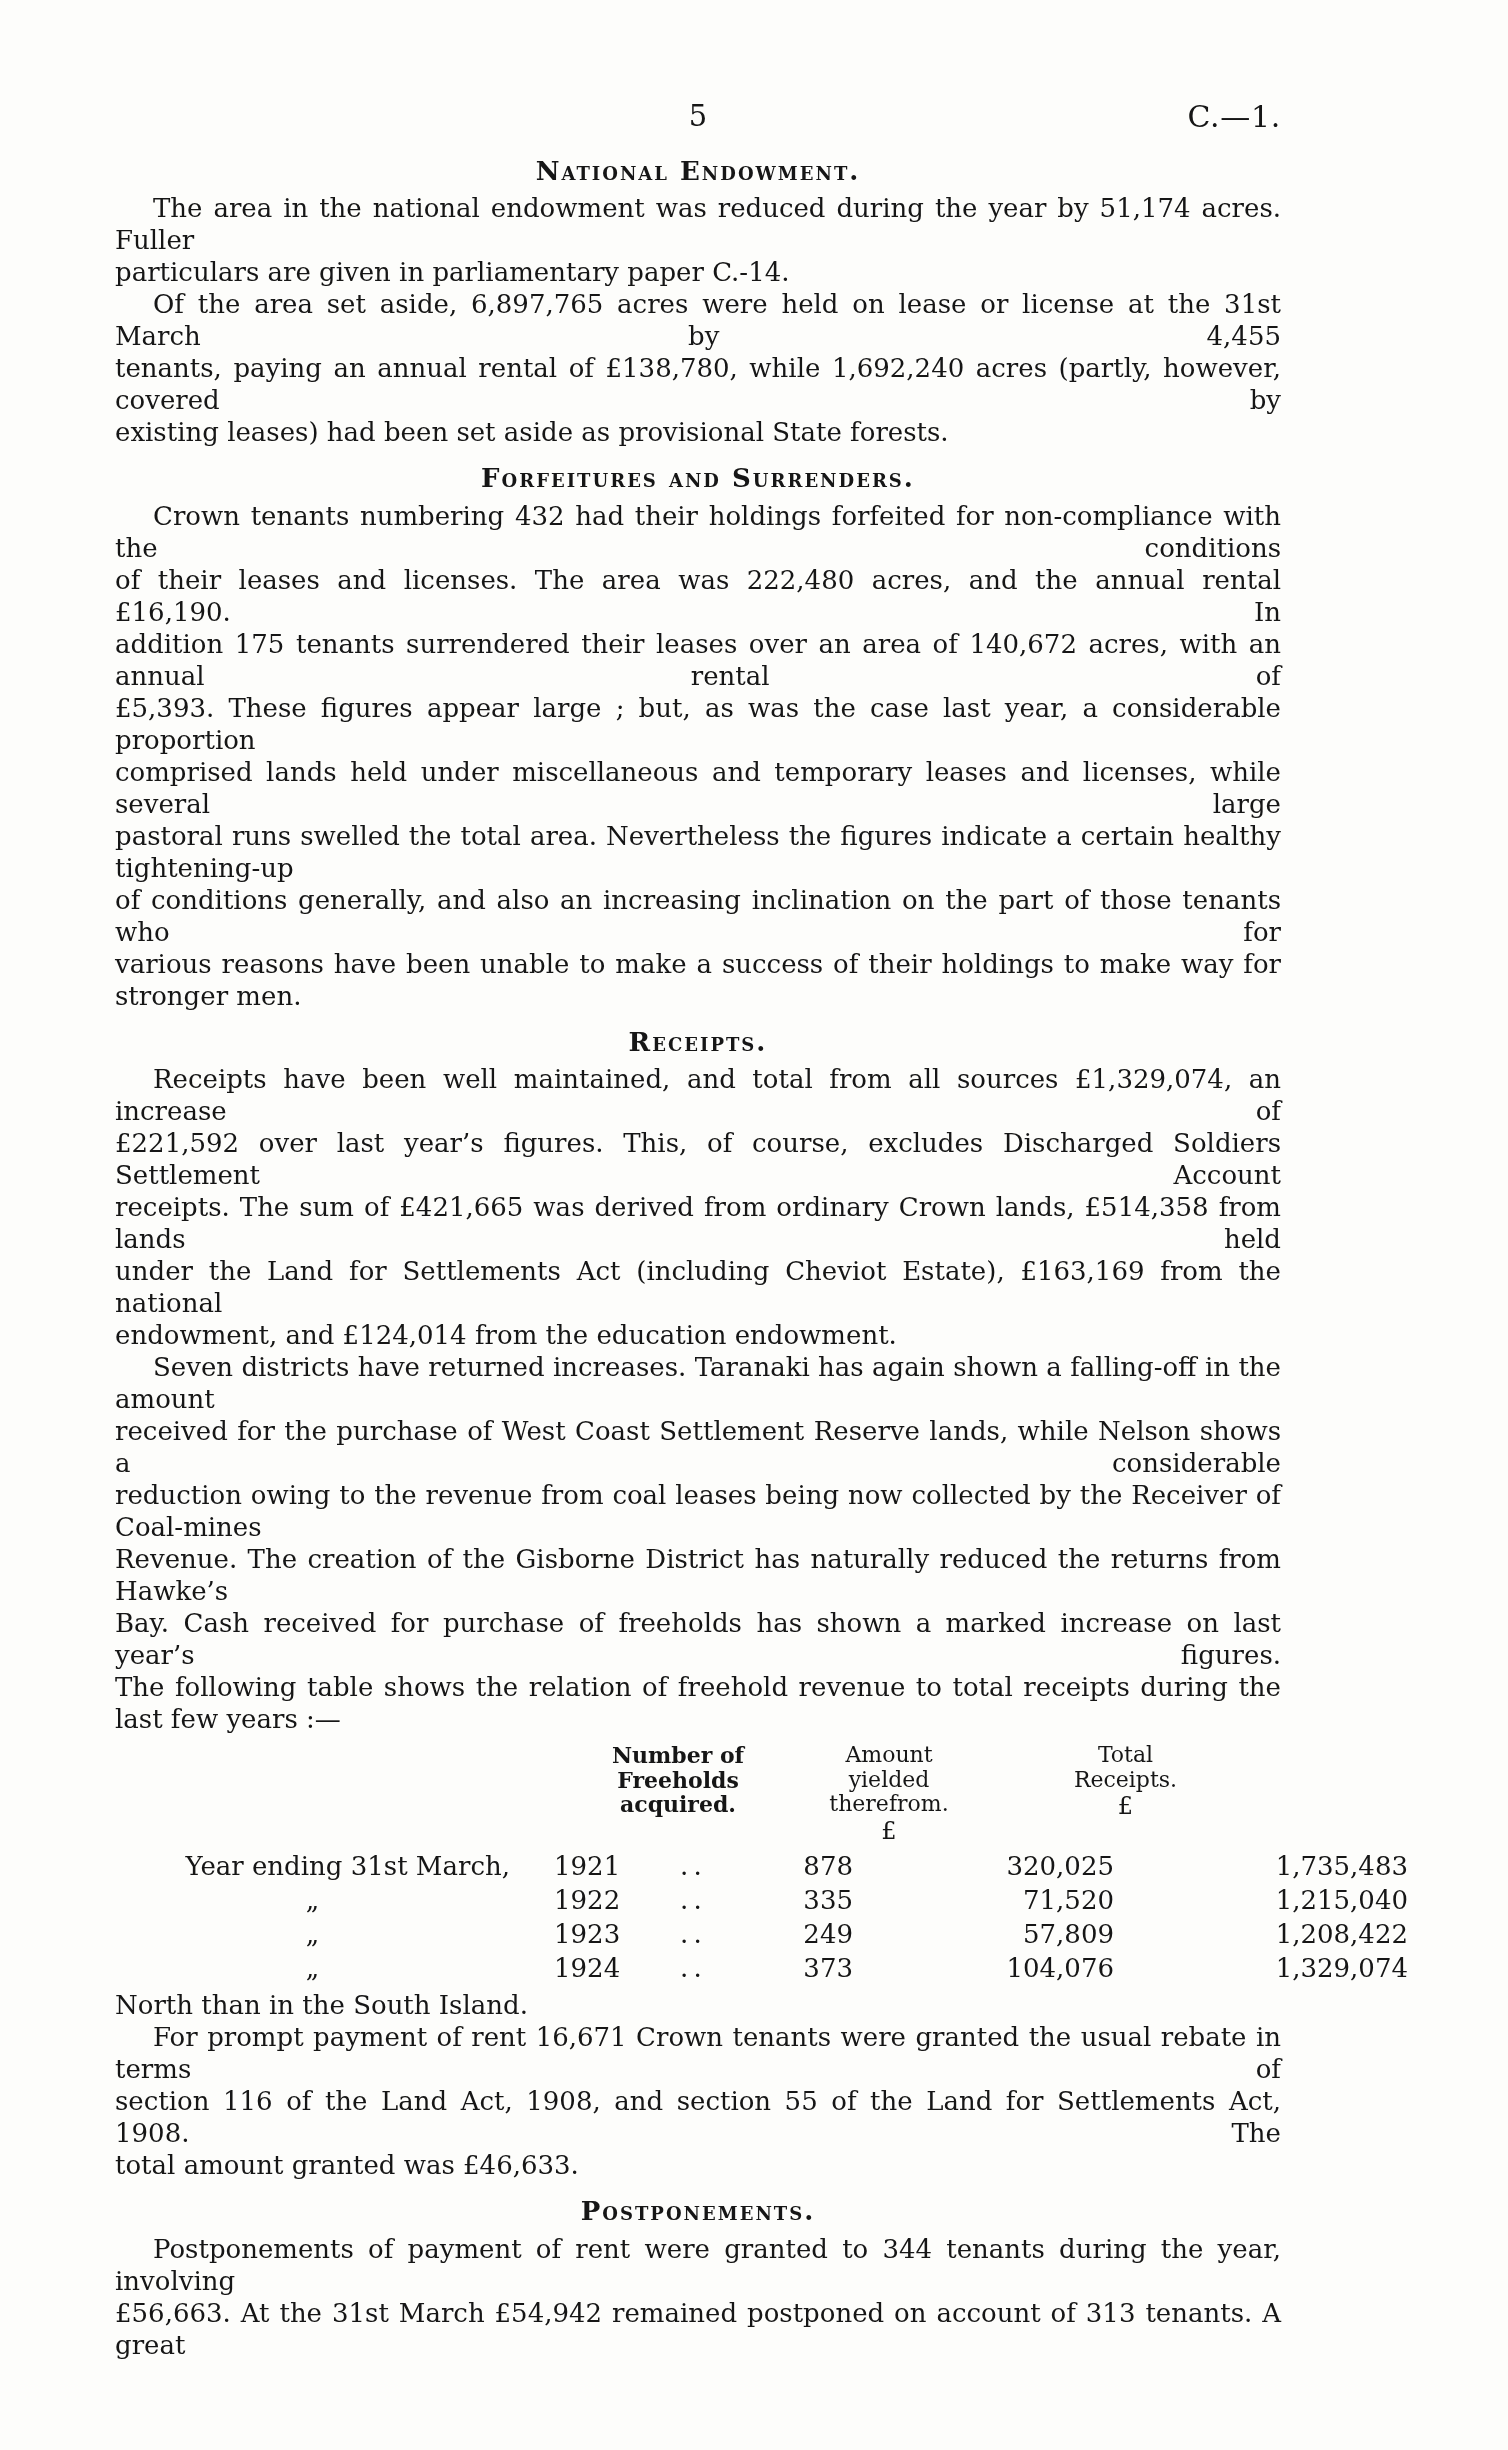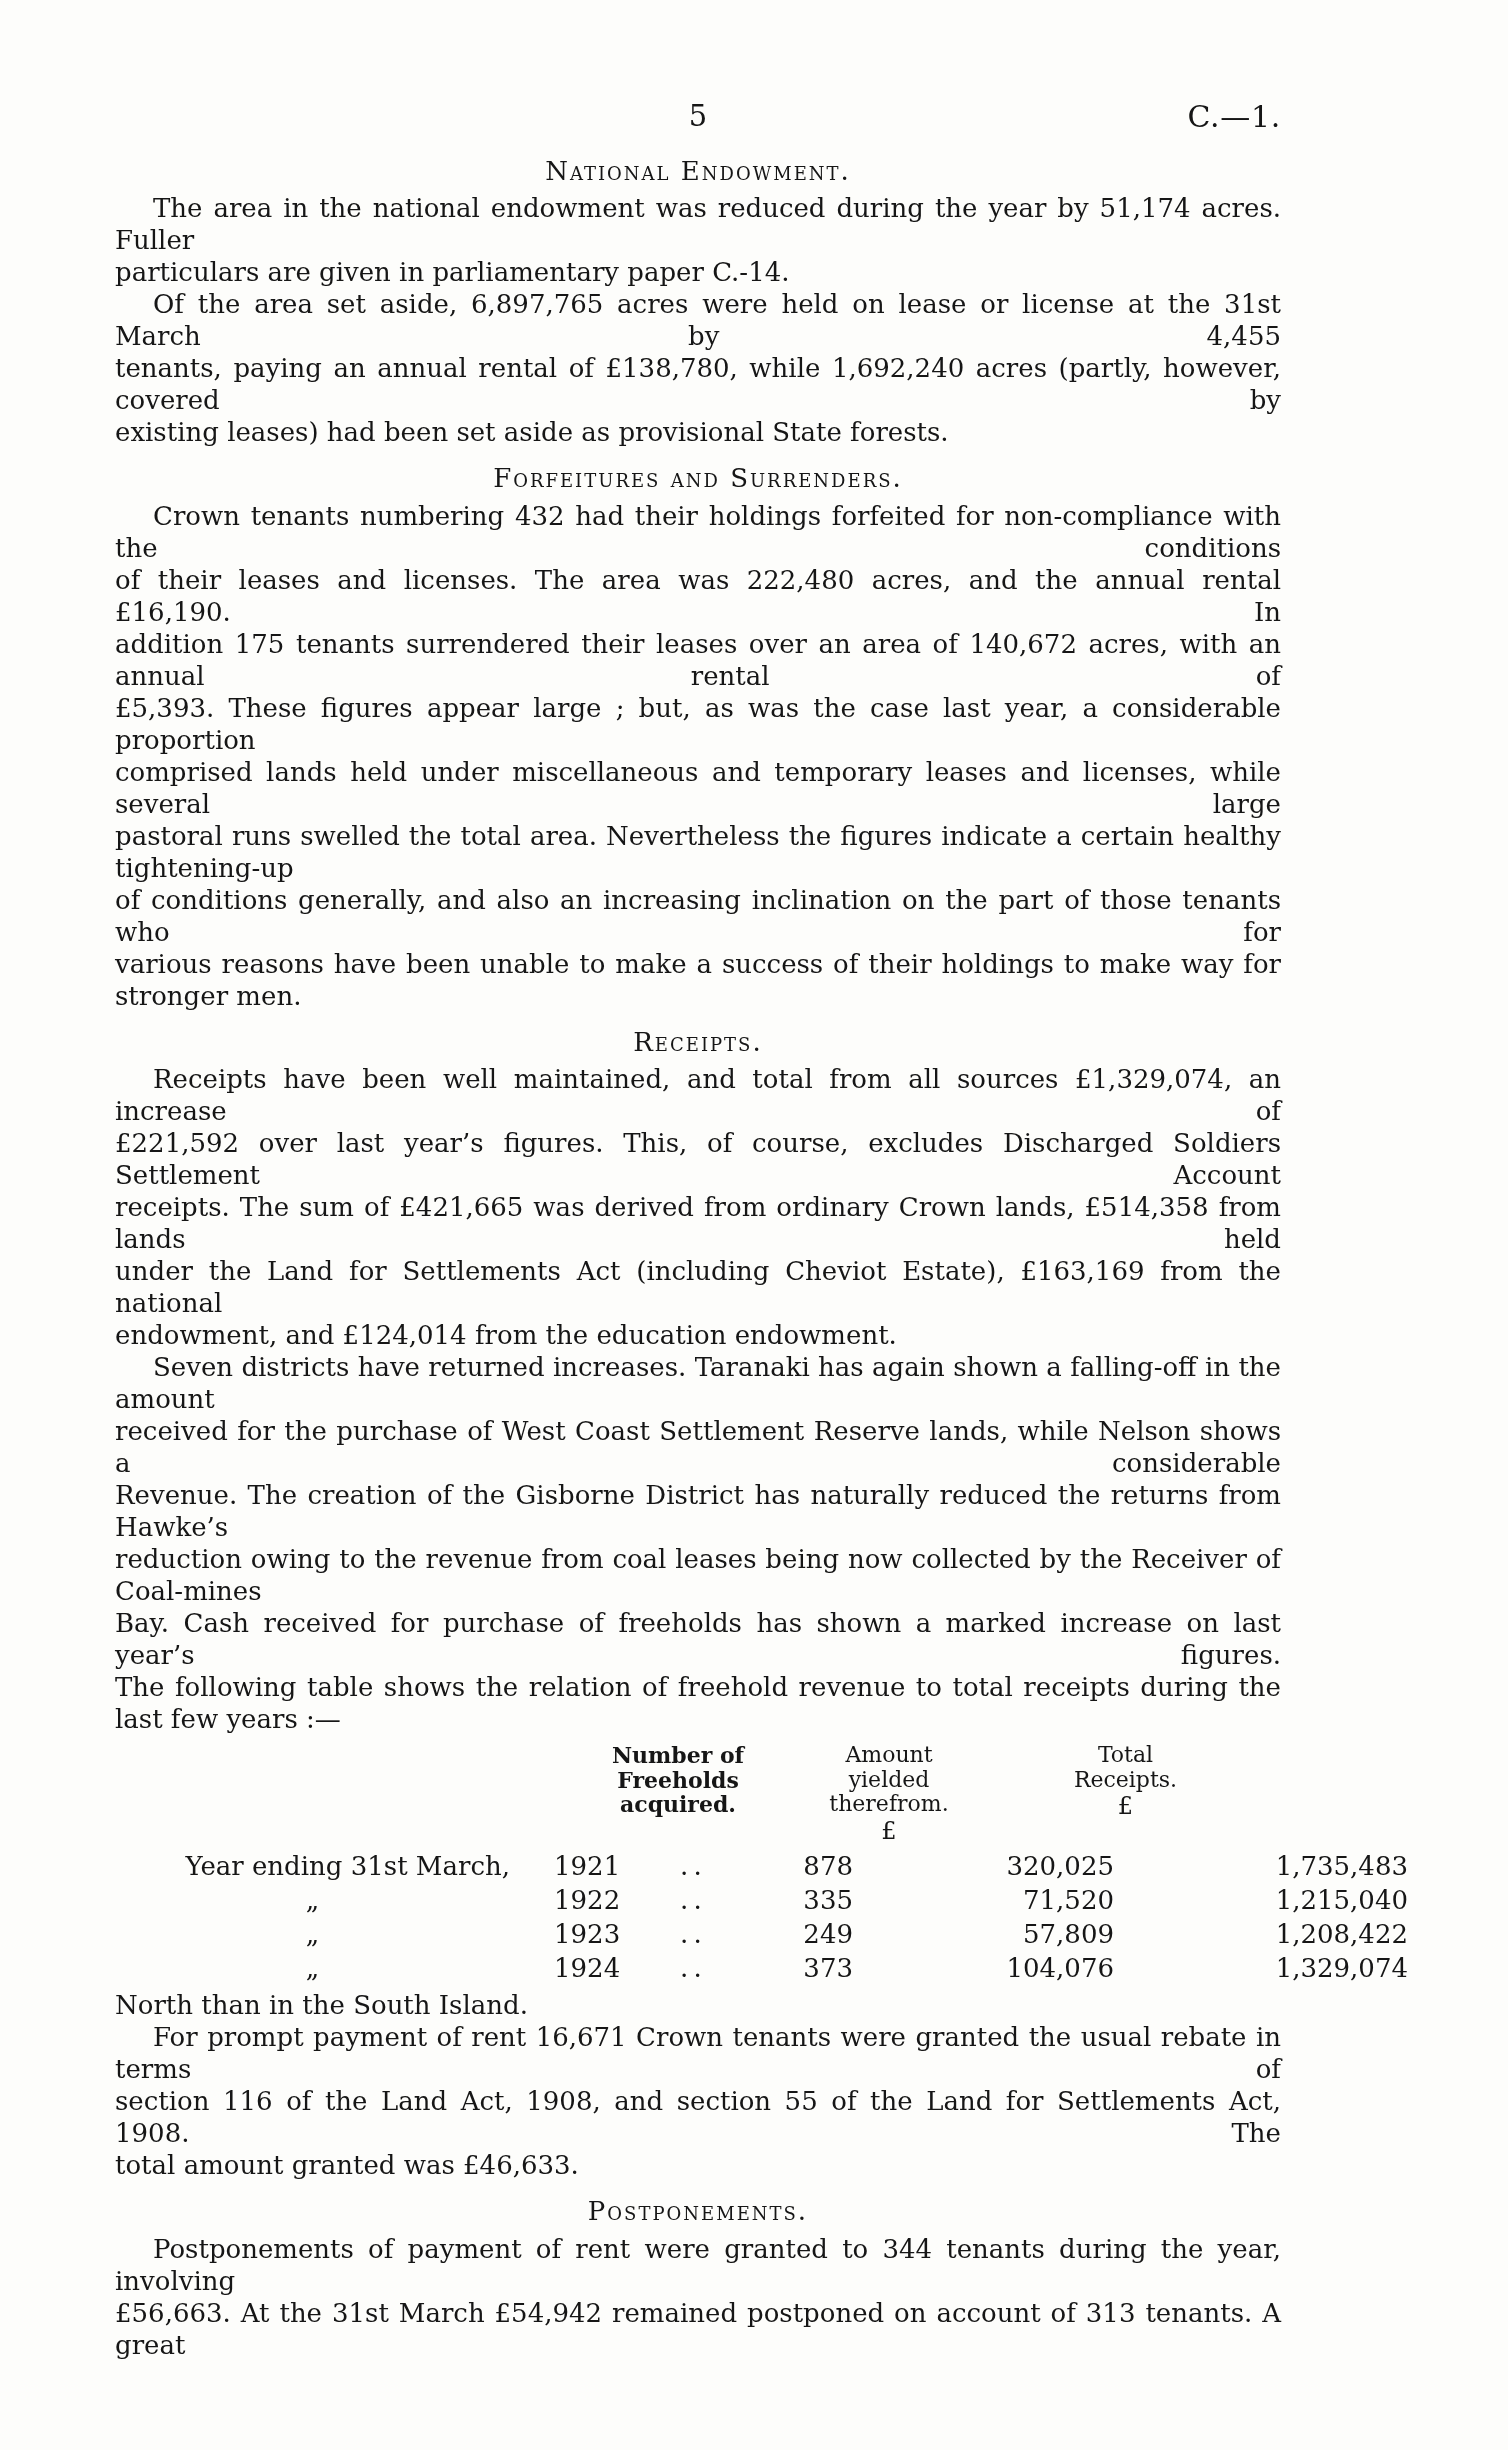--- a/index.html
+++ b/index.html
@@ -9,21 +9,21 @@
     font-family:"DejaVu Serif","Liberation Serif",serif;
     font-size:26px; box-sizing:border-box;
     padding:99px 228px 0 115px;
   }
   
   .pagehead{position:relative;height:41px;}
   .pagenum{position:absolute;left:50%;transform:translateX(-50%);top:0;font-size:29px;}
   .paperref{position:absolute;right:0;top:0;font-size:30px;letter-spacing:0.7px;}
   
   .shead{
-    font-size:26px;font-weight:normal;font-variant:small-caps;
+    font-size:26px;font-weight:bold;font-variant:small-caps;
     letter-spacing:2px;text-align:center;line-height:32px;margin:14.5px 0 5.3px 0;
   }
   
   .para .tline{
     line-height:32px; white-space:normal;
     text-align:justify; text-align-last:justify; text-justify:inter-word;
   }
   .para .tline.lastline{text-align-last:left;}
   .para .tline.indent{text-indent:38px;}
   
@@ -80,22 +80,22 @@
   <div class="para">
       <div class="tline indent">Receipts have been well maintained, and total from all sources £1,329,074, an increase of</div>
       <div class="tline">£221,592 over last year’s figures.  This, of course, excludes Discharged Soldiers Settlement Account</div>
       <div class="tline">receipts.  The sum of £421,665 was derived from ordinary Crown lands, £514,358 from lands held</div>
       <div class="tline">under the Land for Settlements Act (including Cheviot Estate), £163,169 from the national</div>
       <div class="tline lastline">endowment, and £124,014 from the education endowment.</div>
     </div>
   <div class="para">
       <div class="tline indent">Seven districts have returned increases.  Taranaki has again shown a falling-off in the amount</div>
       <div class="tline">received for the purchase of West Coast Settlement Reserve lands, while Nelson shows a considerable</div>
+      <div class="tline">reduction owing to the revenue from coal leases being now collected by the Receiver of Coal-mines</div>
       <div class="tline">Revenue.  The creation of the Gisborne District has naturally reduced the returns from Hawke’s</div>
-      <div class="tline">reduction owing to the revenue from coal leases being now collected by the Receiver of Coal-mines</div>
       <div class="tline">Bay.  Cash received for purchase of freeholds has shown a marked increase on last year’s figures.</div>
       <div class="tline lastline">The following table shows the relation of freehold revenue to total receipts during the last few years :—</div>
     </div>
 
   <div class="freeholds-table">
     <div class="t1head">
       <div class="colhead ch1">
         <div>
             <div class="tline indent">Number of</div>
             <div class="tline">Freeholds</div>

